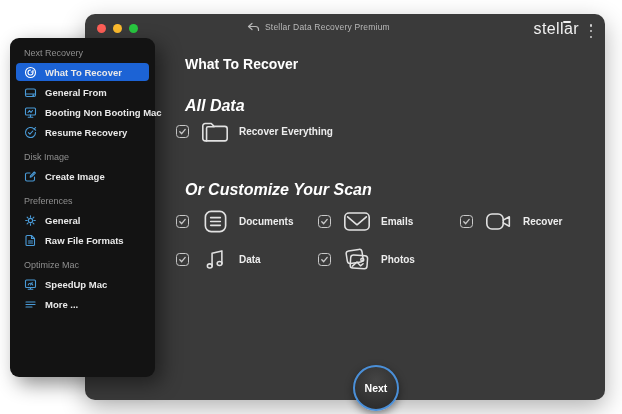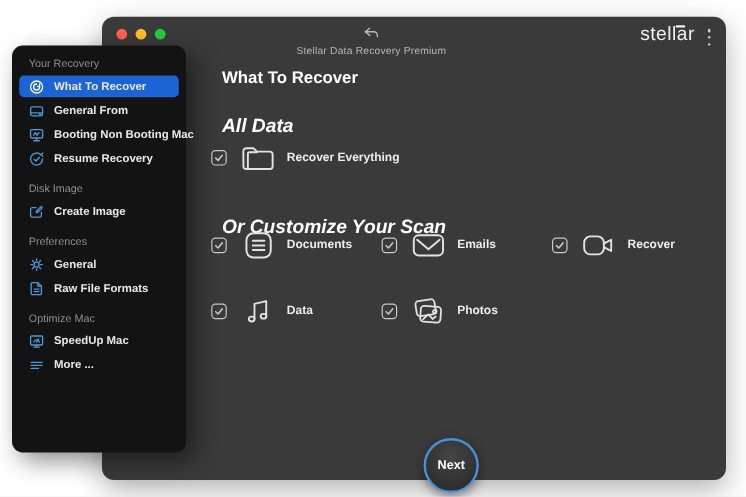--- a/index.html
+++ b/index.html
@@ -10,21 +10,21 @@
   .window {
     position:absolute; left:85px; top:14px; width:520px; height:386px;
     background:#3a3a3a; border-radius:10px; z-index:10;
     box-shadow:0 8px 24px rgba(0,0,0,.30);
   }
   .titlebar { position:absolute; left:0; top:0; width:100%; height:30px; }
   .traffic { position:absolute; left:12px; top:10px; display:flex; gap:7px; }
   .traffic span { width:9px; height:9px; border-radius:50%; display:block; }
   .t-red { background:#ff5f57; } .t-yellow { background:#febc2e; } .t-green { background:#28c840; }
 
-  .titlebar-center { position:absolute; left:162px; top:8px; display:flex; align-items:center; gap:5px;flex-direction:column; }
+  .titlebar-center { position:absolute; left:162px; top:8px; display:flex; align-items:center; gap:5px; }
   .titlebar-center svg { display:block; }
   .titlebar-title { font-size:8.5px; color:#b9b9b9; letter-spacing:.2px; }
 
   .logo { position:absolute; right:26px; top:6px; font-size:16px; color:#f1f1f1; letter-spacing:.4px; font-weight:500; }
   .logo-mark { position:absolute; left:29px; top:1px; width:8px; height:2px; background:#f1f1f1; border-radius:1px; }
   .kebab { position:absolute; right:9px; top:10px; width:10px; height:14px; display:flex; flex-direction:column; align-items:center; justify-content:space-between; cursor:pointer; }
   .kebab i { width:2.5px; height:2.5px; border-radius:50%; background:#cfcfcf; display:block; }
 
   
   .sidebar {
@@ -53,21 +53,21 @@
   }
 
   
   .page-title { position:absolute; left:100px; top:42px; font-size:14px; font-weight:700; color:#ffffff; }
   .sec-heading { position:absolute; font-size:16px; font-weight:700; color:#ffffff;font-style:italic; }
   .h-alldata { left:100px; top:83px; }
   .h-customize { left:100px; top:167px; }
 
   .scan-row { position:absolute; left:91px; display:flex; }
   .r-everything { top:104px; }
-  .r-grid1 { top:177px; }
+  .r-grid1 { top:194px; }
   .r-grid2 { top:232px; }
   .scan-cell { width:142px; display:flex; align-items:center; }
   .checkbox {
     width:13px; height:13px; border:1.3px solid #c9c9c9; border-radius:3.5px;
     display:flex; align-items:center; justify-content:center; cursor:pointer; flex:0 0 13px;
   }
   .cat-icon { width:30px; margin-left:11px; display:flex; align-items:center; justify-content:center; }
   .cell-label { margin-left:9px; font-size:10px; font-weight:700; color:#ededed; white-space:nowrap; }
 
   
@@ -217,21 +217,21 @@
         </span>
         <span class="cell-label">Photos</span>
       </div>
     </div>
 
     <div class="next-btn">Next</div>
   </div>
 
   <div class="sidebar">
 
-    <div class="sb-section-label first">Your Recovery</div>
+    <div class="sb-section-label first">Next Recovery</div>
 
     <div class="sb-item selected">
       <span class="sb-icon">
         <svg width="13" height="13" viewBox="0 0 13 13" fill="none" stroke="#ffffff" stroke-width="1.1" stroke-linecap="round" stroke-linejoin="round">
           <circle cx="6.5" cy="6.5" r="5"></circle>
           <path d="M6.5 4 a2.5 2.5 0 1 0 2.5 2.5"></path>
           <path d="M9 4.2 L9 6 L7.3 6"></path>
         </svg>
       </span>
       <span class="label">What To Recover</span>

